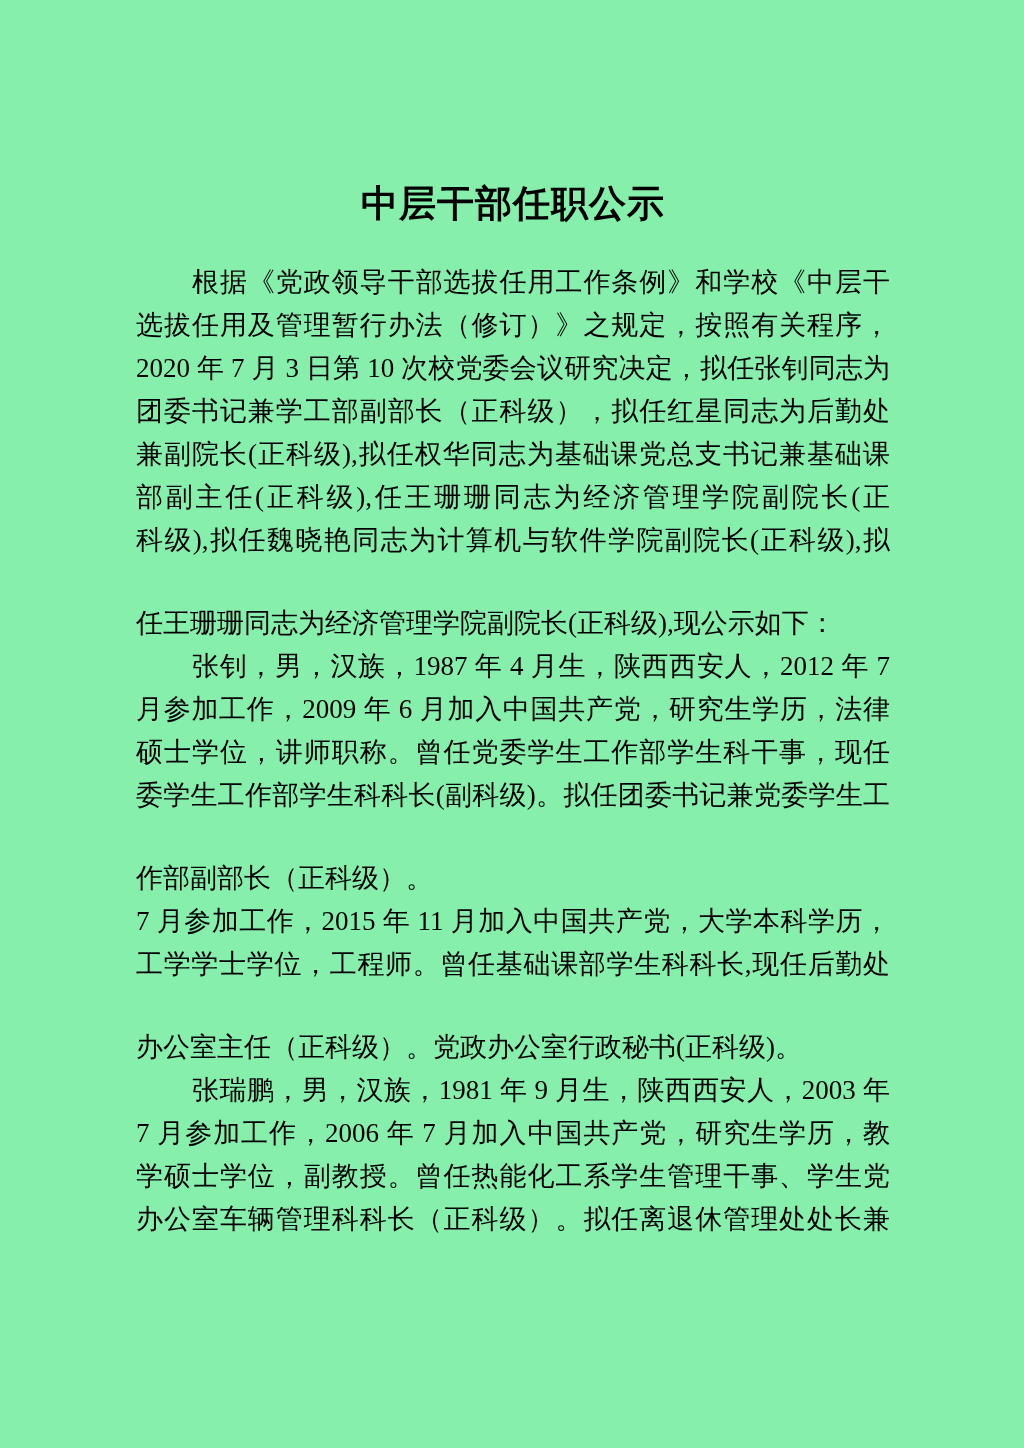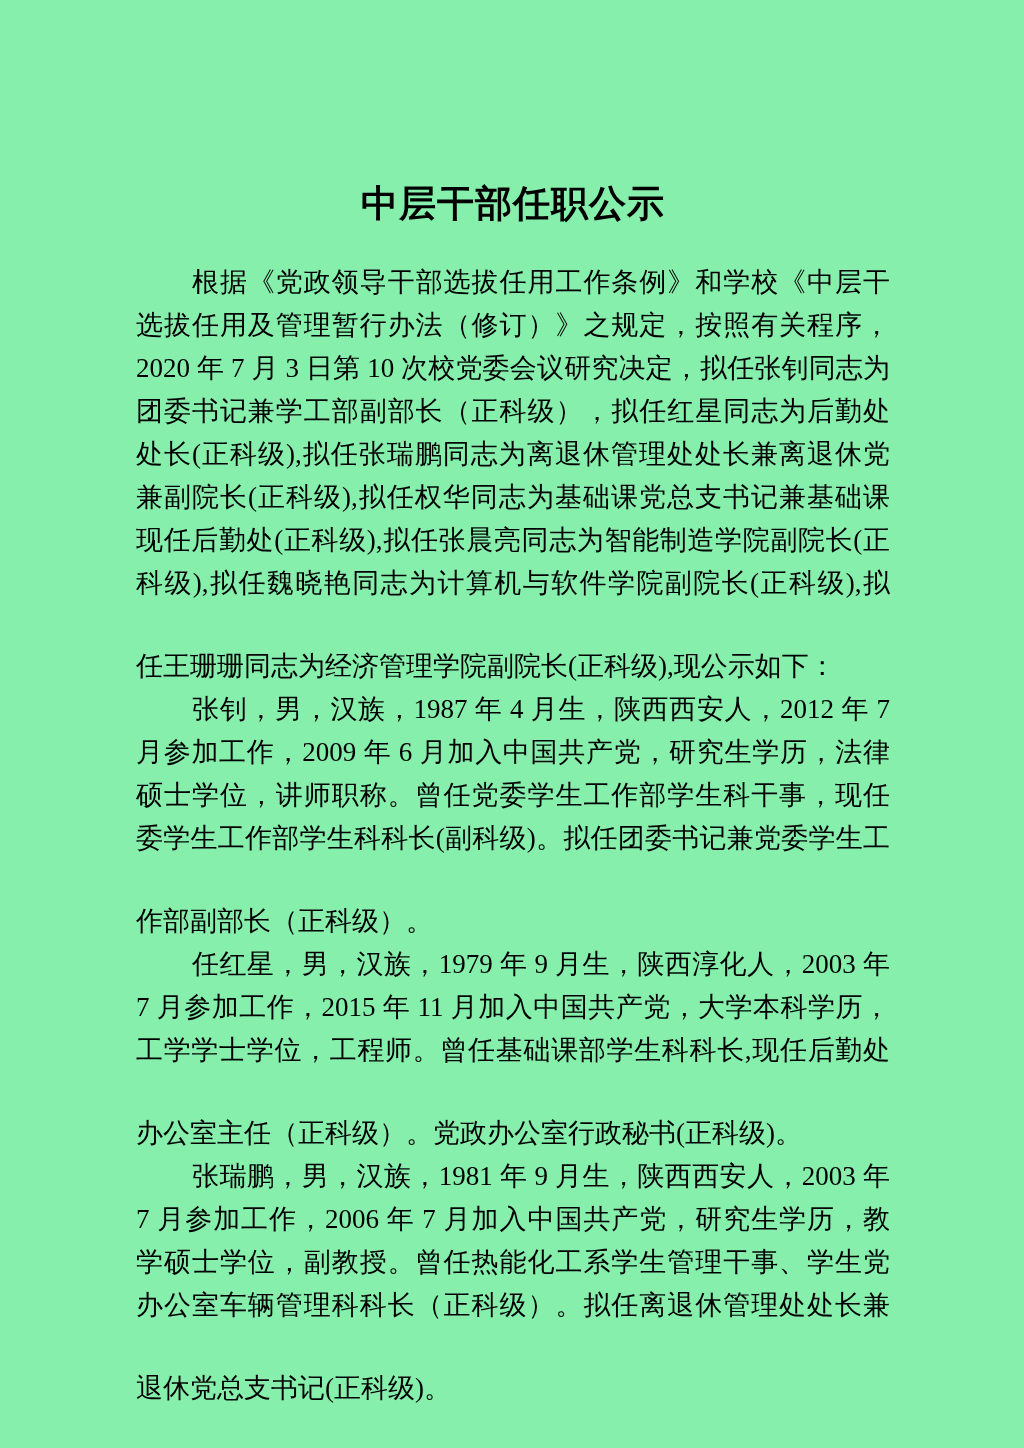--- a/index.html
+++ b/index.html
@@ -61,44 +61,41 @@
 <div class="page">
   <div class="content">
 
     <h1 class="title">中层干部任职公示</h1>
 
     <div class="para">
       <div class="line indent">根据《党政领导干部选拔任用工作条例》和学校《中层干部</div>
       <div class="line">选拔任用及管理暂行办法（修订）》之规定，按照有关程序，经</div>
       <div class="line">2020 年 7 月 3 日第 10 次校党委会议研究决定，拟任张钊同志为</div>
       <div class="line">团委书记兼学工部副部长（正科级），拟任红星同志为后勤处副</div>
-      <div class="line">处长(正科级),拟任张瑞鹏同志为离退休管理处处长兼离退休党</div>
       <div class="line">兼副院长(正科级),拟任权华同志为基础课党总支书记兼基础课</div>
-      <div class="line">现任后勤处(正科级),拟任张晨亮同志为智能制造学院副院长(正</div>
+      <div class="line">部副主任(正科级),任王珊珊同志为经济管理学院副院长(正</div>
       <div class="line">科级),拟任魏晓艳同志为计算机与软件学院副院长(正科级),拟</div>
       <div class="line end">任王珊珊同志为经济管理学院副院长(正科级),现公示如下：</div>
     </div>
 
     <div class="para">
       <div class="line indent">张钊，男，汉族，1987 年 4 月生，陕西西安人，2012 年 7</div>
       <div class="line">月参加工作，2009 年 6 月加入中国共产党，研究生学历，法律</div>
       <div class="line">硕士学位，讲师职称。曾任党委学生工作部学生科干事，现任党</div>
       <div class="line">委学生工作部学生科科长(副科级)。拟任团委书记兼党委学生工</div>
       <div class="line end">作部副部长（正科级）。</div>
     </div>
 
     <div class="para">
-      <div class="line indent">任红星，男，汉族，1979 年 9 月生，陕西淳化人，2003 年</div>
       <div class="line">7 月参加工作，2015 年 11 月加入中国共产党，大学本科学历，</div>
       <div class="line">工学学士学位，工程师。曾任基础课部学生科科长,现任后勤处</div>
       <div class="line end">办公室主任（正科级）。党政办公室行政秘书(正科级)。</div>
     </div>
 
     <div class="para">
       <div class="line indent">张瑞鹏，男，汉族，1981 年 9 月生，陕西西安人，2003 年</div>
       <div class="line">7 月参加工作，2006 年 7 月加入中国共产党，研究生学历，教育</div>
       <div class="line">学硕士学位，副教授。曾任热能化工系学生管理干事、学生党支</div>
       <div class="line">办公室车辆管理科科长（正科级）。拟任离退休管理处处长兼离</div>
-      <div class="line end">退休党总支书记(正科级)。</div>
     </div>
 
   </div>
 </div>
 
 </body></html>

